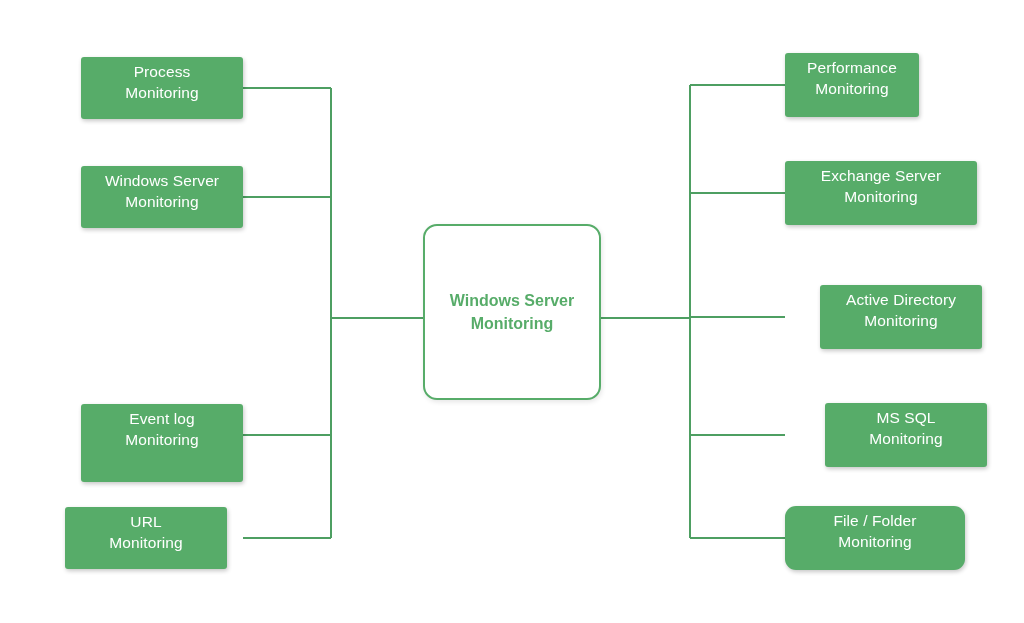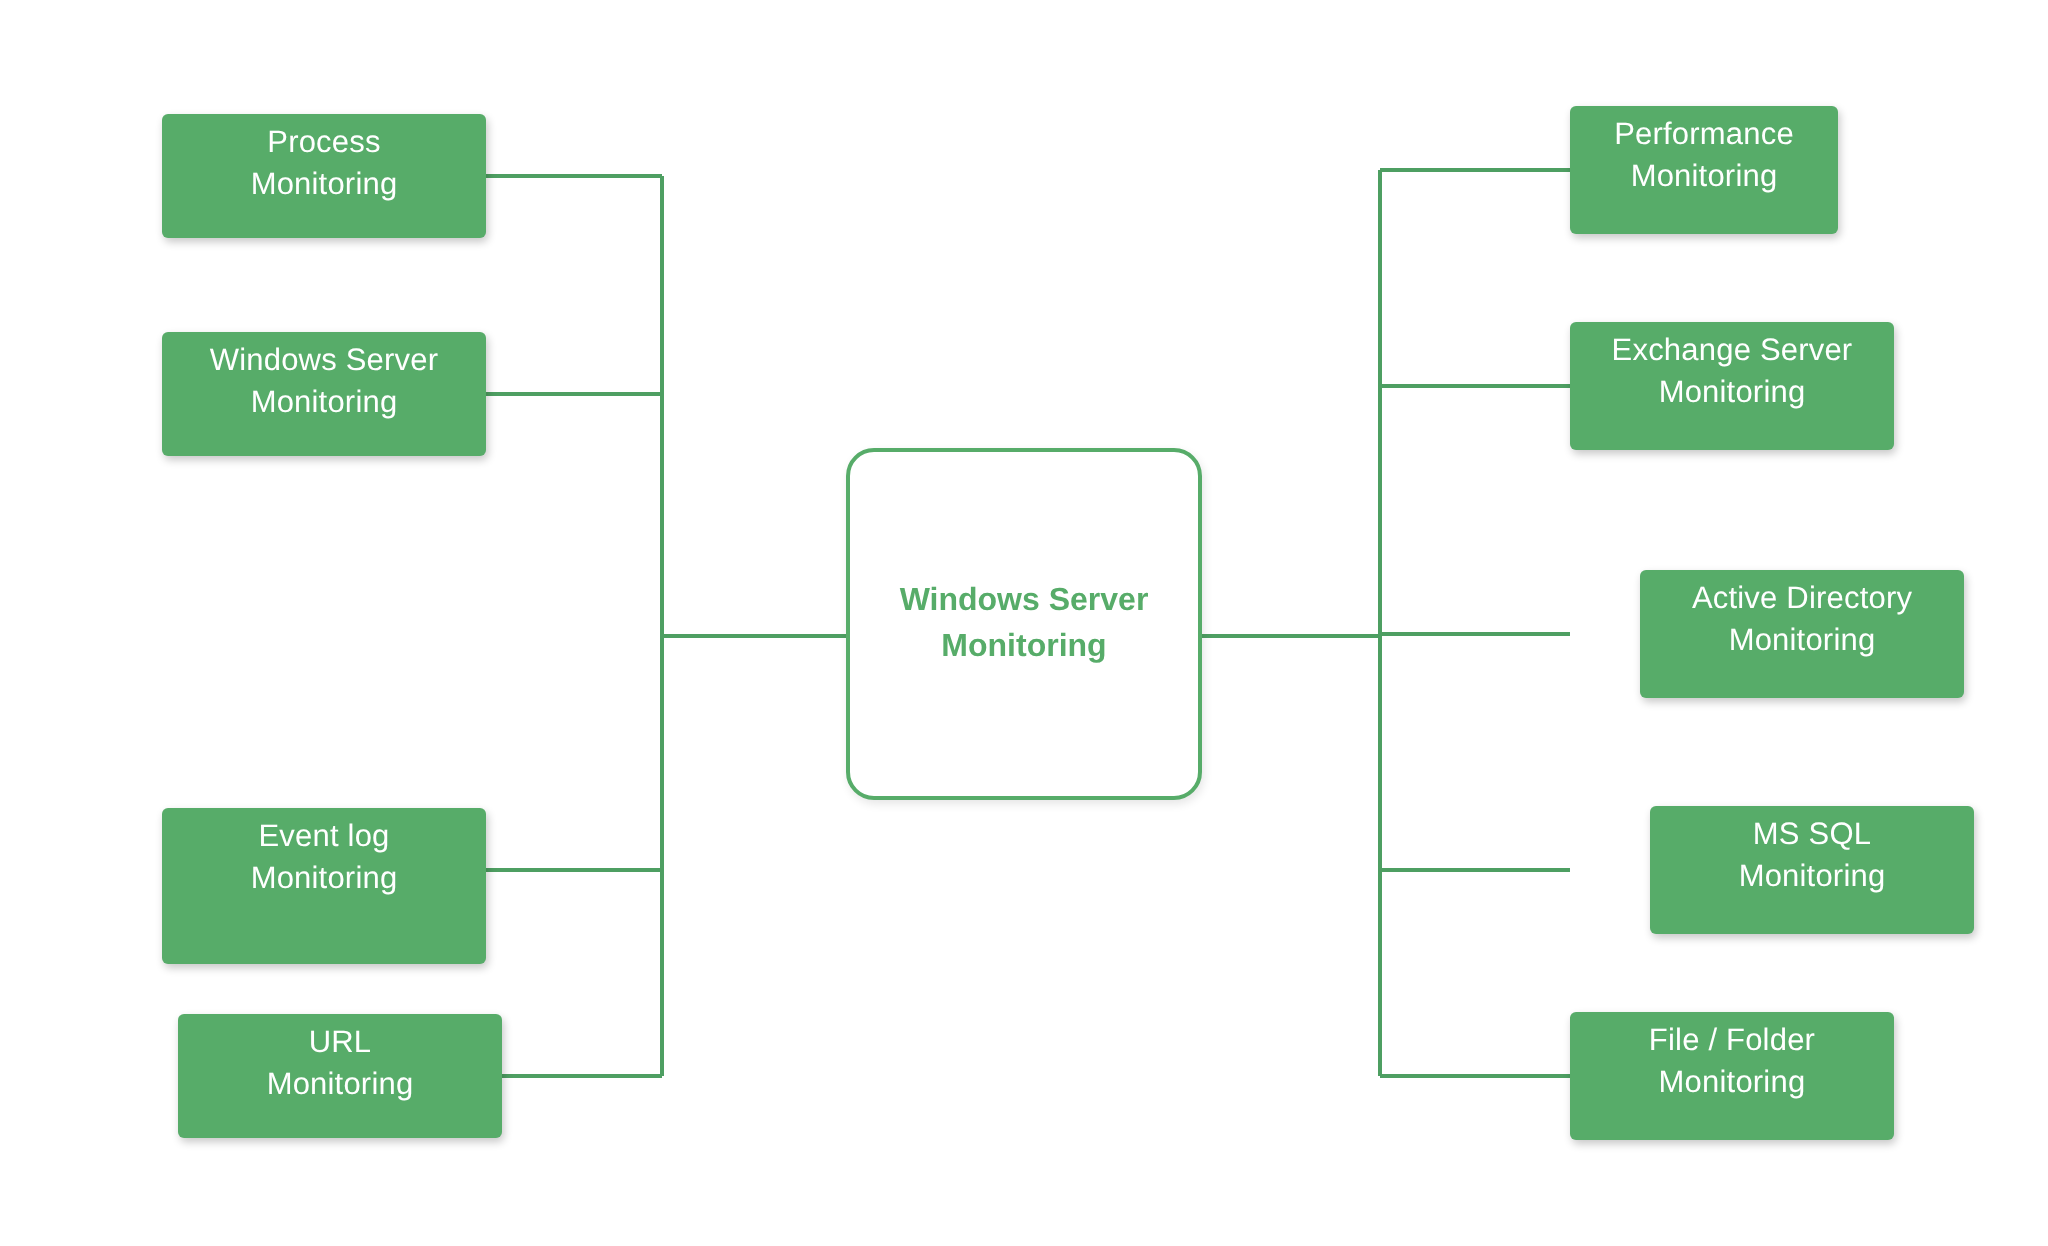--- a/index.html
+++ b/index.html
@@ -89,44 +89,44 @@
 Monitoring</span>
   </div>
   <div class="node-box" style="left: 81px; top: 166px; width: 162px; height: 62px;">
     <span class="node-label">Windows Server
 Monitoring</span>
   </div>
   <div class="node-box" style="left: 81px; top: 404px; width: 162px; height: 78px;">
     <span class="node-label">Event log
 Monitoring</span>
   </div>
-  <div class="node-box" style="left: 89px; top: 507px; width: 162px; height: 62px;">
+  <div class="node-box" style="left: 65px; top: 507px; width: 162px; height: 62px;">
     <span class="node-label">URL
 Monitoring</span>
   </div>
 
   <div class="center-node" style="left: 423px; top: 224px; width: 178px; height: 176px;">
     <span class="node-label">Windows Server
 Monitoring</span>
   </div>
 
   <div class="node-box" style="left: 785px; top: 53px; width: 134px; height: 64px;">
     <span class="node-label">Performance
 Monitoring</span>
   </div>
-  <div class="node-box" style="left: 785px; top: 161px; width: 162px; height: 64px;">
+  <div class="node-box" style="left: 785px; top: 161px; width: 192px; height: 64px;">
     <span class="node-label">Exchange Server
 Monitoring</span>
   </div>
   <div class="node-box" style="left: 785px; top: 285px; width: 162px; height: 64px; margin-left: 35px;">
     <span class="node-label">Active Directory
 Monitoring</span>
   </div>
   <div class="node-box" style="left: 785px; top: 403px; width: 162px; height: 64px; margin-left: 40px;">
     <span class="node-label">MS SQL
 Monitoring</span>
   </div>
-  <div class="node-box" style="left: 785px; top: 506px; width: 162px; height: 64px;">
+  <div class="node-box" style="left: 785px; top: 506px; width: 180px; height: 64px; border-radius: 11px;">
     <span class="node-label">File / Folder
 Monitoring</span>
   </div>
 
 </div>
 
 </body></html>

